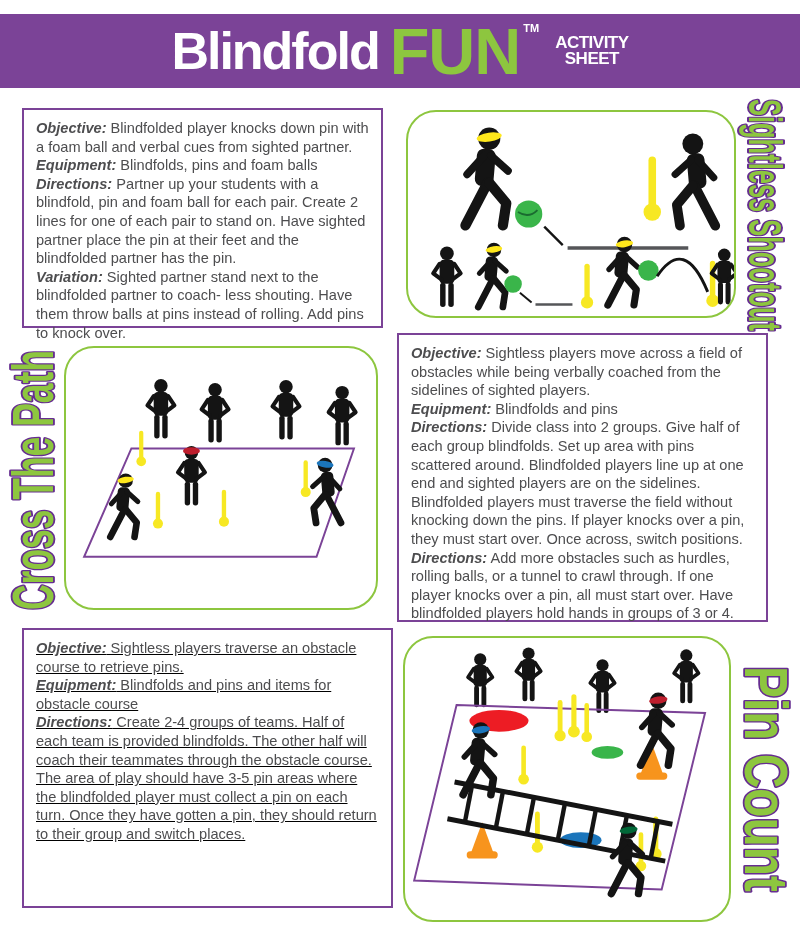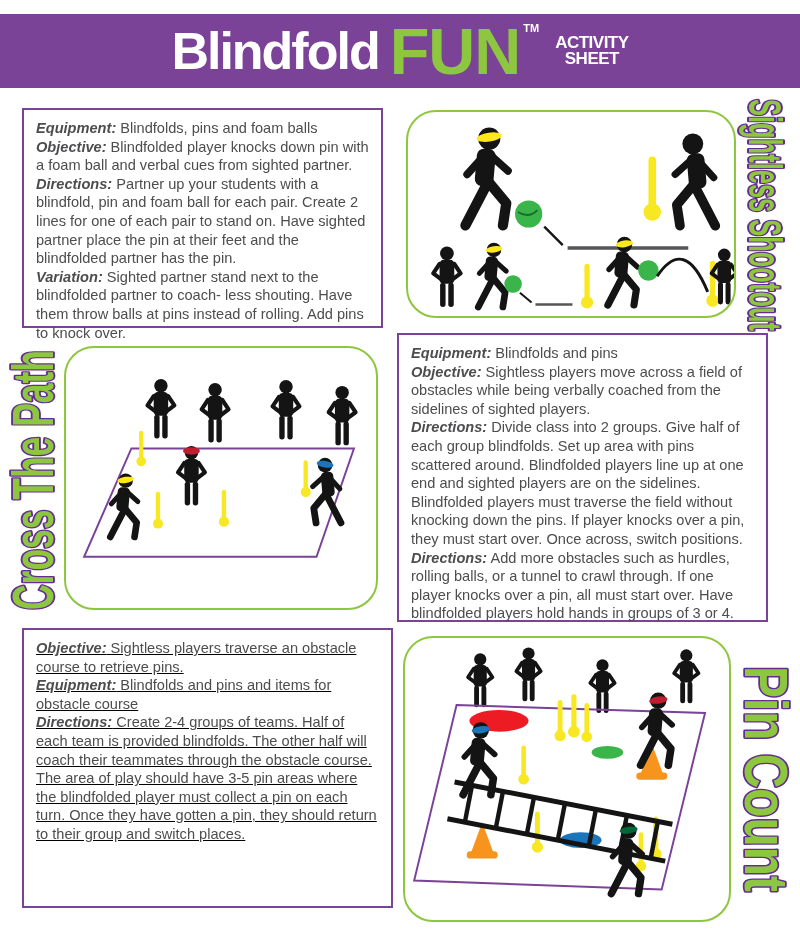--- a/index.html
+++ b/index.html
@@ -91,22 +91,22 @@
       <span class="tm">TM</span>
       <span class="badge">
         <span>ACTIVITY</span>
         <span>SHEET</span>
       </span>
     </div>
   </header>
 
   <div class="text-card card-0">
     <div class="sections">
+        <div class="seg"><span class="seg-label">Objective:</span> Blindfolded player knocks down pin with a foam ball and verbal cues from sighted partner.</div>
         <div class="seg"><span class="seg-label">Equipment:</span> Blindfolds, pins and foam balls</div>
-        <div class="seg"><span class="seg-label">Objective:</span> Blindfolded player knocks down pin with a foam ball and verbal cues from sighted partner.</div>
         <div class="seg"><span class="seg-label">Directions:</span> Partner up your students with a blindfold, pin and foam ball for each pair. Create 2 lines for one of each pair to stand on. Have sighted partner place the pin at their feet and the blindfolded partner has the pin.</div>
         <div class="seg"><span class="seg-label">Variation:</span> Sighted partner stand next to the blindfolded partner to coach- less shouting. Have them throw balls at pins instead of rolling. Add pins to knock over.</div>
       </div>
   </div>
 
   <div class="illus illus-0">
     <svg viewBox="0 0 335 208">
       <use href="#walker" transform="translate(80,16) scale(1.75)"></use>
       <ellipse cx="83.5" cy="25" rx="13" ry="4.6" transform="rotate(-8 83.5 25)" style="fill:var(--blindfold-yellow)"></ellipse>
       <circle cx="124" cy="104" r="14" style="fill:var(--ball-green)"></circle>
@@ -161,22 +161,22 @@
       <use href="#stander" transform="translate(127,100) scale(1.05)"></use>
       <ellipse cx="127" cy="104.5" rx="8.6" ry="3.8" style="fill:var(--blindfold-red)"></ellipse>
 
       <use href="#walker" transform="translate(265,112) scale(-1.15,1.15)"></use>
       <ellipse cx="262.7" cy="118" rx="8.6" ry="3.4" transform="rotate(8 262.7 118)" style="fill:var(--blindfold-blue)"></ellipse>
     </svg>
   </div>
 
   <div class="text-card card-1">
     <div class="sections">
+        <div class="seg"><span class="seg-label">Objective:</span> Sightless players move across a field of obstacles while being verbally coached from the sidelines of sighted players.</div>
         <div class="seg"><span class="seg-label">Equipment:</span> Blindfolds and pins</div>
-        <div class="seg"><span class="seg-label">Objective:</span> Sightless players move across a field of obstacles while being verbally coached from the sidelines of sighted players.</div>
         <div class="seg"><span class="seg-label">Directions:</span> Divide class into 2 groups. Give half of each group blindfolds. Set up area with pins scattered around. Blindfolded players line up at one end and sighted players are on the sidelines. Blindfolded players must traverse the field without knocking down the pins. If player knocks over a pin, they must start over. Once across, switch positions.</div>
         <div class="seg"><span class="seg-label">Directions:</span> Add more obstacles such as hurdles, rolling balls, or a tunnel to crawl through. If one player knocks over a pin, all must start over. Have blindfolded players hold hands in groups of 3 or 4.</div>
       </div>
   </div>
 
   <div class="text-card card-2">
     <div class="sections">
         <div class="seg"><span class="seg-label">Objective:</span> Sightless players traverse an obstacle course to retrieve pins.</div>
         <div class="seg"><span class="seg-label">Equipment:</span> Blindfolds and pins and items for obstacle course</div>
         <div class="seg"><span class="seg-label">Directions:</span> Create 2-4 groups of teams. Half of each team is provided blindfolds. The other half will coach their teammates through the obstacle course. The area of play should have 3-5 pin areas where the blindfolded player must collect a pin on each turn. Once they have gotten a pin, they should return to their group and switch places.</div>

